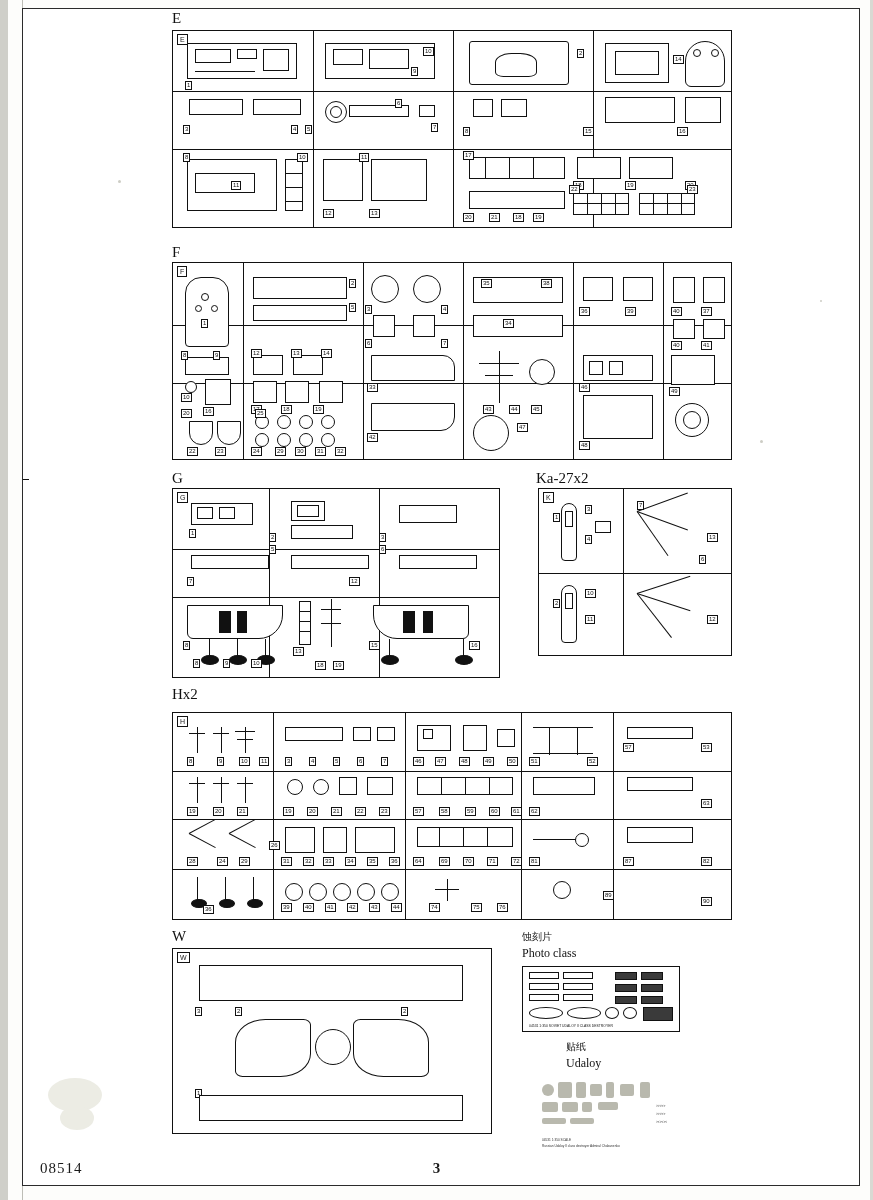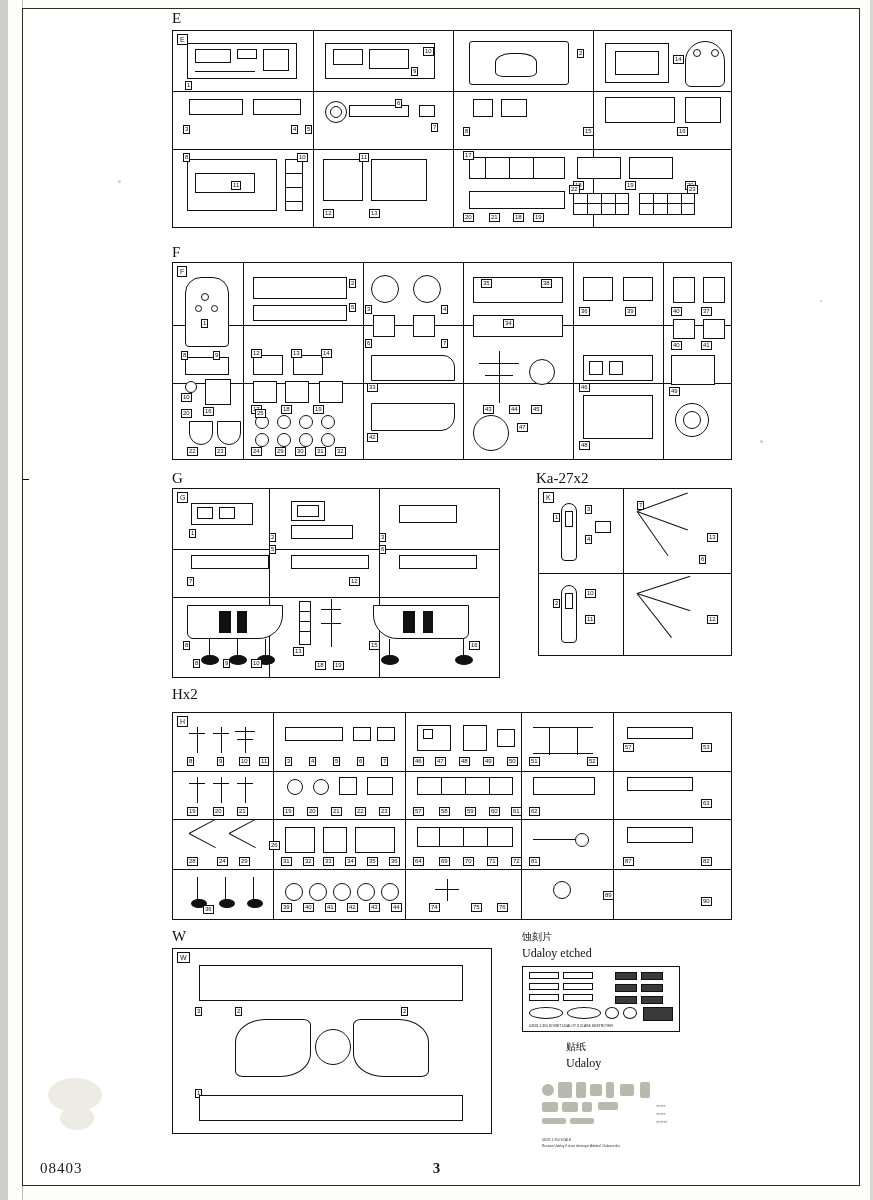--- a/index.html
+++ b/index.html
@@ -559,21 +559,21 @@
 
     <div class="part" style="left:62px;top:70px;width:76px;height:58px;border-radius:40% 10% 40% 10%;"></div>
     <div class="part" style="left:180px;top:70px;width:76px;height:58px;border-radius:10% 40% 10% 40%;"></div>
     <div class="dot" style="left:142px;top:80px;width:34px;height:34px;"></div>
     <div class="num" style="left:22px;top:140px;">1</div>
 
     <div class="part" style="left:26px;top:146px;width:264px;height:26px;"></div>
   </div>
 
   <div class="sec-label cn" style="left:522px;top:930px;">蚀刻片</div>
-  <div class="sec-label en" style="left:522px;top:946px;">Udaloy etched</div>
+  <div class="sec-label en" style="left:522px;top:946px;">Photo class</div>
 
   <div class="pe-box" style="left:522px;top:966px;width:158px;height:66px;">
     <div class="pe-cell" style="left:6px;top:5px;width:30px;height:7px;"></div>
     <div class="pe-cell" style="left:40px;top:5px;width:30px;height:7px;"></div>
     <div class="pe-cell dark" style="left:92px;top:5px;width:22px;height:8px;"></div>
     <div class="pe-cell dark" style="left:118px;top:5px;width:22px;height:8px;"></div>
     <div class="pe-cell" style="left:6px;top:16px;width:30px;height:7px;"></div>
     <div class="pe-cell" style="left:40px;top:16px;width:30px;height:7px;"></div>
     <div class="pe-cell dark" style="left:92px;top:17px;width:22px;height:8px;"></div>
     <div class="pe-cell dark" style="left:118px;top:17px;width:22px;height:8px;"></div>
@@ -606,21 +606,21 @@
     <div class="decal-blob" style="left:62px;top:24px;width:20px;height:8px;"></div>
     <div class="decal-blob" style="left:6px;top:40px;width:24px;height:6px;"></div>
     <div class="decal-blob" style="left:34px;top:40px;width:24px;height:6px;"></div>
     <div class="decal-txt" style="left:120px;top:26px;">&gt;&gt;&gt;&gt;&gt;</div>
     <div class="decal-txt" style="left:120px;top:34px;">&gt;&gt;&gt;&gt;&gt;</div>
     <div class="decal-txt" style="left:120px;top:42px;">&gt;&lt;&gt;&lt;&gt;&lt;</div>
     <div class="decal-txt" style="left:6px;top:60px;">04531    1:350 SCALE</div>
     <div class="decal-txt" style="left:6px;top:66px;">Russian Udaloy II class destroyer Admiral Chabanenko</div>
   </div>
 
-  <div class="footer-left">08403</div>
+  <div class="footer-left">08514</div>
   <div class="footer-mid">3</div>
 
   <div class="smudge" style="left:48px;top:1078px;width:54px;height:34px;"></div>
   <div class="smudge" style="left:60px;top:1106px;width:34px;height:24px;"></div>
   <div class="speck" style="left:118px;top:180px;width:3px;height:3px;"></div>
   <div class="speck" style="left:760px;top:440px;width:3px;height:3px;"></div>
   <div class="speck" style="left:820px;top:300px;width:2px;height:2px;"></div>
 </div>
 
 </body></html>

